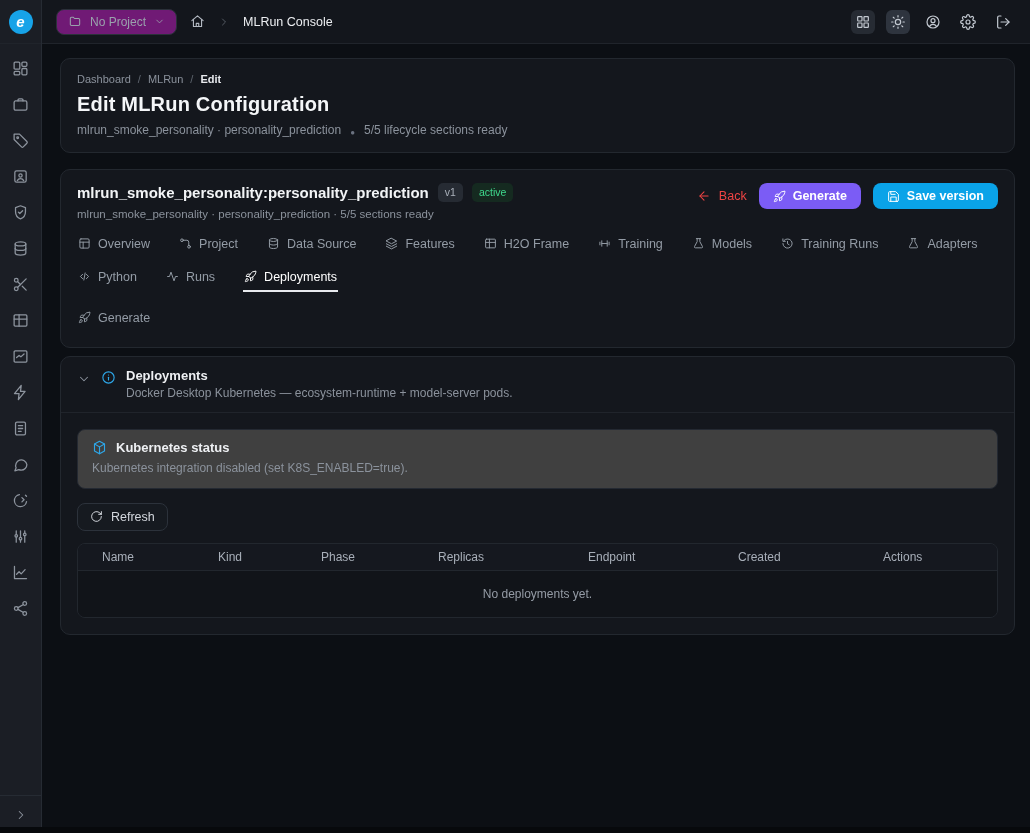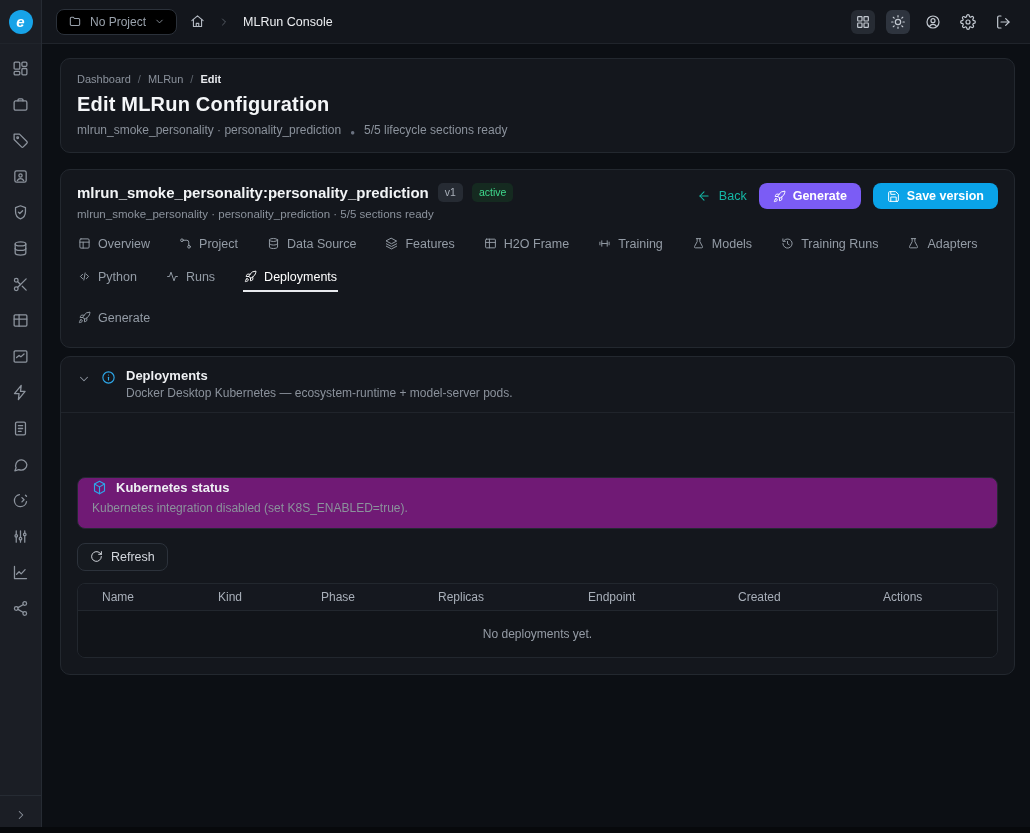--- a/index.html
+++ b/index.html
@@ -21,21 +21,21 @@
   .sb-item { width:17px; height:17px; color:#8d949e; cursor:pointer; }
   .sb-item .ico { width:17px; height:17px; }
   .sb-expand { height:38px; min-height:38px; border-top:1px solid #262b33; display:flex; align-items:center; justify-content:center; color:#8d949e; cursor:pointer; }
   .sb-expand .ico { width:14px; height:14px; }
 
   
   .main { flex:1; display:flex; flex-direction:column; min-width:0; }
 
   .topbar { height:44px; min-height:44px; background:#13161c; border-bottom:1px solid #20242b;
     display:flex; align-items:center; padding:0 15px 0 14px; gap:13px; }
-  .proj-pill { display:flex; align-items:center; gap:8px; border:1px solid #2b313a; background:#000000;
+  .proj-pill { display:flex; align-items:center; gap:8px; border:1px solid #2b313a; background:#701a75;
     color:#9aa2ac; border-radius:8px; padding:5px 11px; font-size:12px; cursor:pointer; }
   .proj-pill .ico { width:14px; height:14px; }
   .tb-home { color:#b3b9c2; width:15px; height:15px; cursor:pointer; }
   .tb-sep { color:#5b626b; width:12px; height:12px; }
   .tb-crumb { color:#eceef1; font-size:12.5px; font-weight:500; }
   .tb-right { margin-left:auto; display:flex; align-items:center; gap:11px; }
   .tb-btn { width:24px; height:24px; border-radius:6px; display:flex; align-items:center; justify-content:center;
     color:#c3c9d1; cursor:pointer; }
   .tb-btn .ico { width:16px; height:16px; }
   .tb-btn.boxed { background:#262b33; }
@@ -58,21 +58,21 @@
   
   .card-version { margin-bottom:8px; padding-bottom:10px; }
   .vc-head { padding:13px 16px 2px; display:flex; align-items:flex-start; }
   .vc-title-row { display:flex; align-items:center; gap:9px; }
   .vc-title { font-size:15px; font-weight:700; color:#f2f4f6; }
   .badge { font-size:10.5px; padding:2px 7px; border-radius:5px; line-height:1.4; }
   .badge-v { background:#262b33; color:#aab1bb; }
   .badge-active { background:#152a20; color:var(--c-green); }
   .vc-sub { margin-top:6px; font-size:11.5px; color:#8b929c; }
   .vc-actions { margin-left:auto; display:flex; align-items:center; gap:12px; }
-  .btn-back { color:#14b8a6; font-size:12.5px; font-weight:500; display:flex; gap:8px; align-items:center;
+  .btn-back { color:#ef4444; font-size:12.5px; font-weight:500; display:flex; gap:8px; align-items:center;
     background:none; border:none; cursor:pointer; font-family:inherit;text-align:right; }
   .btn-back .ico { width:14px; height:14px; }
   .btn { border:none; border-radius:8px; font-size:12.5px; font-weight:600; display:flex; align-items:center;
     gap:7px; padding:6px 14px; color:#fff; cursor:pointer; font-family:inherit; }
   .btn .ico { width:13px; height:13px; }
   .btn-generate { background:var(--c-purple); }
   .btn-save { background:var(--c-save); }
 
   .tabs-wrap { padding:12px 16px 4px; display:flex; flex-wrap:wrap; column-gap:27px; row-gap:8px;text-align:center; }
   .tab { display:flex; align-items:center; gap:7px; color:#949ca6; font-size:12.5px; padding:3px 1px 6px;
@@ -82,21 +82,21 @@
   .tab-break { flex-basis:100%; height:0; }
 
   
   .dep-head { padding:11px 16px 12px; display:flex; align-items:flex-start; gap:10px; border-bottom:1px solid #20242b; cursor:pointer; }
   .dep-chevron { width:14px; height:14px; color:#8b929c; margin-top:4px; }
   .dep-info { width:15px; height:15px; color:var(--c-info); margin-top:2px; }
   .dep-title { font-size:13px; font-weight:700; color:#eef0f3; }
   .dep-sub { font-size:12px; color:#8b929c; margin-top:3px; }
   .dep-body { padding:16px; }
 
-  .k8s-box { border:1px solid #242932; background:#701a75; border-radius:8px; padding:2px 14px 13px;margin-top:48px; }
+  .k8s-box { border:1px solid #242932; background:#404040; border-radius:8px; padding:10px 14px 13px; }
   .k8s-title-row { display:flex; align-items:center; gap:9px; }
   .k8s-title-row .ico { width:15px; height:15px; color:var(--c-info); }
   .k8s-title { font-size:13px; font-weight:700; color:#eef0f3; }
   .k8s-msg { margin-top:6px; font-size:12px; color:#8b929c; }
 
   .actions-row { margin-top:14px; display:flex; gap:9px; }
   .btn-refresh { border:1px solid #2c323b; background:#161a20; color:#d3d7dd; border-radius:8px;
     font-size:12.5px; font-weight:500; padding:6px 12px; display:flex; gap:8px; align-items:center; cursor:pointer; font-family:inherit; }
   .btn-refresh .ico { width:13px; height:13px; }
   .btn-deploy { border:none; background:#2677a7; color:#d9e9f3; border-radius:8px; font-size:12.5px; font-weight:500;

